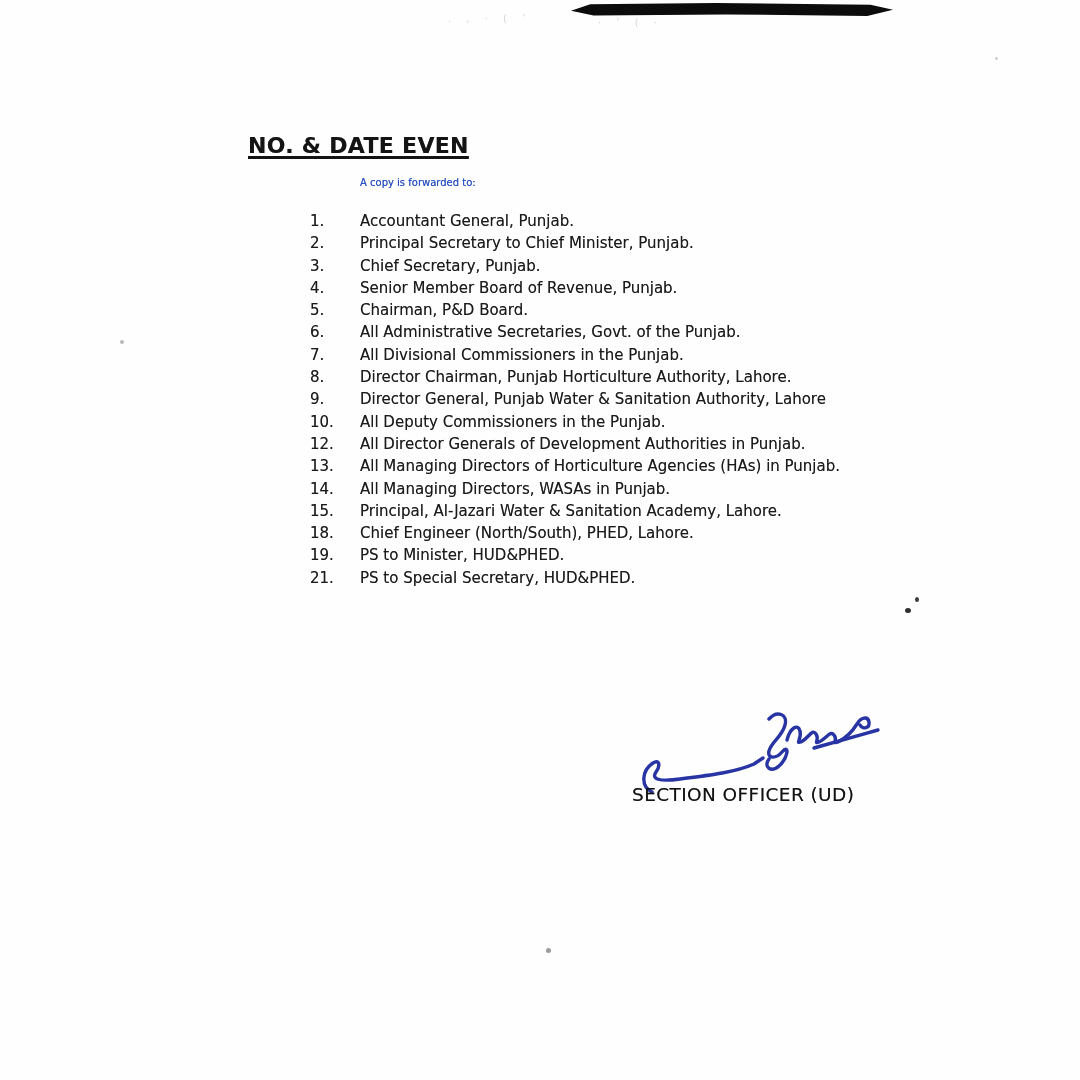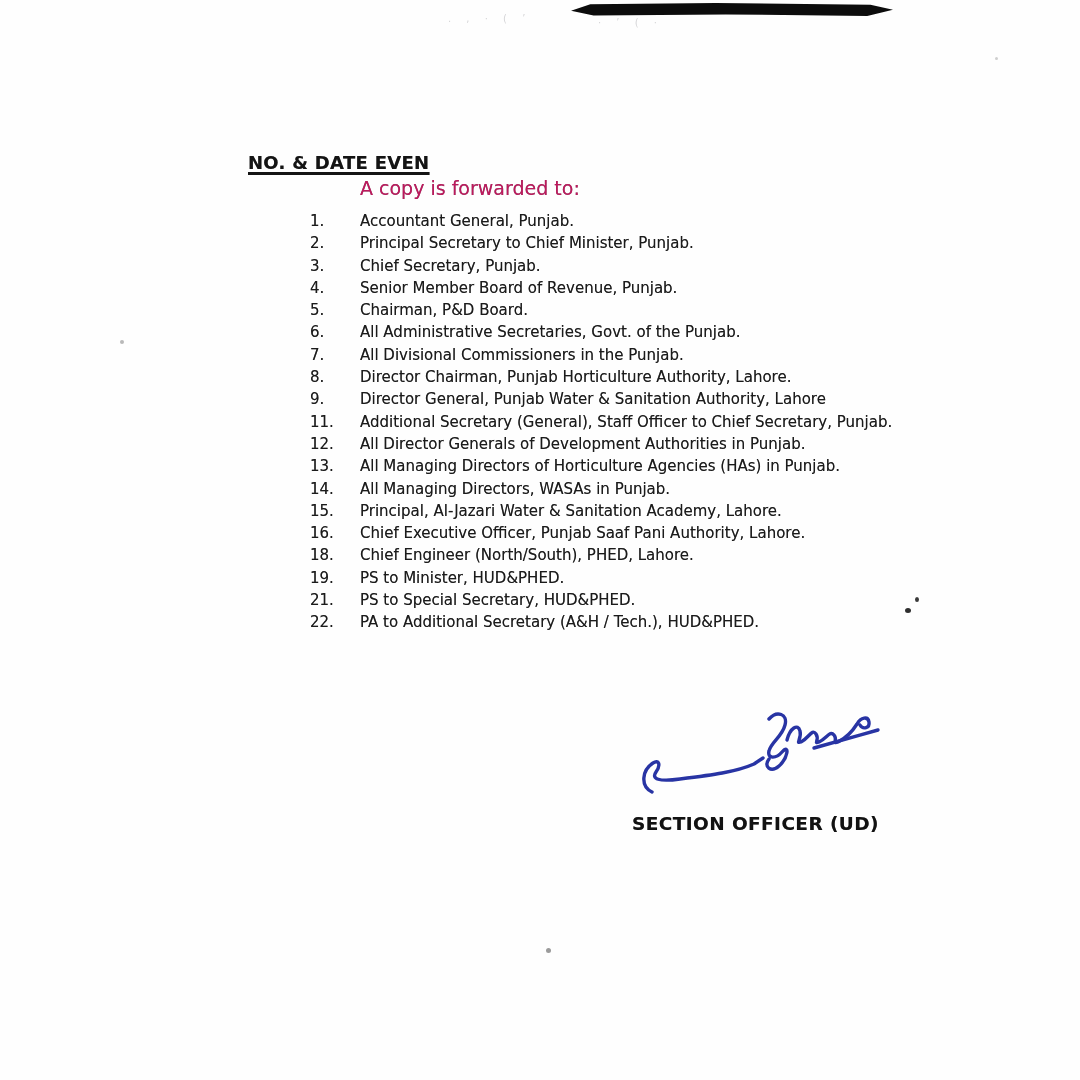--- a/index.html
+++ b/index.html
@@ -39,37 +39,37 @@
     filter: blur(0.4px);
     white-space: nowrap;
     user-select: none;
   }
   .smudge-1 { left: 448px; top: 13px; }
   .smudge-2 { left: 598px; top: 17px; }
 
   .heading {
     position: absolute;
     left: 248px;
-    top: 152px;
+    top: 133px;
     margin: 0;
-    font-size: 18px;
+    font-size: 22px;
     font-weight: bold;
     letter-spacing: 0.3px;
     color: #141414;
     text-decoration: underline;
     text-decoration-thickness: 2.5px;
     text-underline-offset: 3px;
   }
   .intro {
     position: absolute;
     left: 360px;
     top: 177px;
     margin: 0;
-    font-size: 19px;
-    color: #be185d;
+    font-size: 10px;
+    color: #1d4ed8;
   }
   .dist-list {
     position: absolute;
     left: 310px;
     top: 210px;
     width: 660px;
   }
   .dist-row {
     display: flex;
     align-items: flex-start;
@@ -88,23 +88,23 @@
   .signature-svg {
     position: absolute;
     left: 630px;
     top: 706px;
     width: 260px;
     height: 92px;
   }
   .sig-label {
     position: absolute;
     left: 632px;
-    top: 813px;
+    top: 784px;
     font-size: 18.5px;
-    font-weight: bold;
+    font-weight: normal;
     letter-spacing: 0.4px;
     color: #121212;
     white-space: nowrap;
     text-align: center;
   }
 
   .speck {
     position: absolute;
     border-radius: 50%;
   }
@@ -158,58 +158,50 @@
       </div>
       <div class="dist-row">
         <span class="num">8.</span>
         <span class="txt">Director Chairman, Punjab Horticulture Authority, Lahore.</span>
       </div>
       <div class="dist-row">
         <span class="num">9.</span>
         <span class="txt">Director General, Punjab Water &amp; Sanitation Authority, Lahore</span>
       </div>
       <div class="dist-row">
-        <span class="num">11.</span>
-        <span class="txt">Additional Secretary (General), Staff Officer to Chief Secretary, Punjab.</span>
+        <span class="num">10.</span>
+        <span class="txt">All Deputy Commissioners in the Punjab.</span>
       </div>
       <div class="dist-row">
         <span class="num">12.</span>
         <span class="txt">All Director Generals of Development Authorities in Punjab.</span>
       </div>
       <div class="dist-row">
         <span class="num">13.</span>
         <span class="txt">All Managing Directors of Horticulture Agencies (HAs) in Punjab.</span>
       </div>
       <div class="dist-row">
         <span class="num">14.</span>
         <span class="txt">All Managing Directors, WASAs in Punjab.</span>
       </div>
       <div class="dist-row">
         <span class="num">15.</span>
         <span class="txt">Principal, Al-Jazari Water &amp; Sanitation Academy, Lahore.</span>
       </div>
       <div class="dist-row">
-        <span class="num">16.</span>
-        <span class="txt">Chief Executive Officer, Punjab Saaf Pani Authority, Lahore.</span>
-      </div>
-      <div class="dist-row">
         <span class="num">18.</span>
         <span class="txt">Chief Engineer (North/South), PHED, Lahore.</span>
       </div>
       <div class="dist-row">
         <span class="num">19.</span>
         <span class="txt">PS to Minister, HUD&amp;PHED.</span>
       </div>
       <div class="dist-row">
         <span class="num">21.</span>
         <span class="txt">PS to Special Secretary, HUD&amp;PHED.</span>
-      </div>
-      <div class="dist-row">
-        <span class="num">22.</span>
-        <span class="txt">PA to Additional Secretary (A&amp;H / Tech.), HUD&amp;PHED.</span>
       </div>
     </div>
 
   <svg class="signature-svg" viewBox="0 0 260 92" fill="none" xmlns="http://www.w3.org/2000/svg">
     <g stroke="#2834a4" stroke-width="3.4" stroke-linecap="round" stroke-linejoin="round" fill="none">
       <path d="M 22 86 C 10 80, 12 64, 23 57 C 29 53, 31 59, 26 66 C 21 73, 29 76, 50 73 C 82 69, 106 66, 124 58 L 133 52"></path>
       <path d="M 139 13 C 147 4, 158 8, 155 19 C 152 31, 141 36, 139 45 C 137 53, 146 53, 152 46 C 160 37, 158 52, 149 60 C 141 67, 133 61, 139 53"></path>
       <path d="M 157 34 C 160 22, 168 17, 170 25 C 172 33, 165 38, 171 36 C 179 32, 182 22, 186 28 C 190 34, 183 38, 189 36 C 197 32, 200 24, 204 29 C 208 34, 202 38, 208 36 C 216 32, 222 26, 227 18 C 231 11, 238 10, 239 16 C 240 22, 233 24, 230 19"></path>
       <path d="M 184 42 C 202 37, 226 30, 248 24"></path>
     </g>

